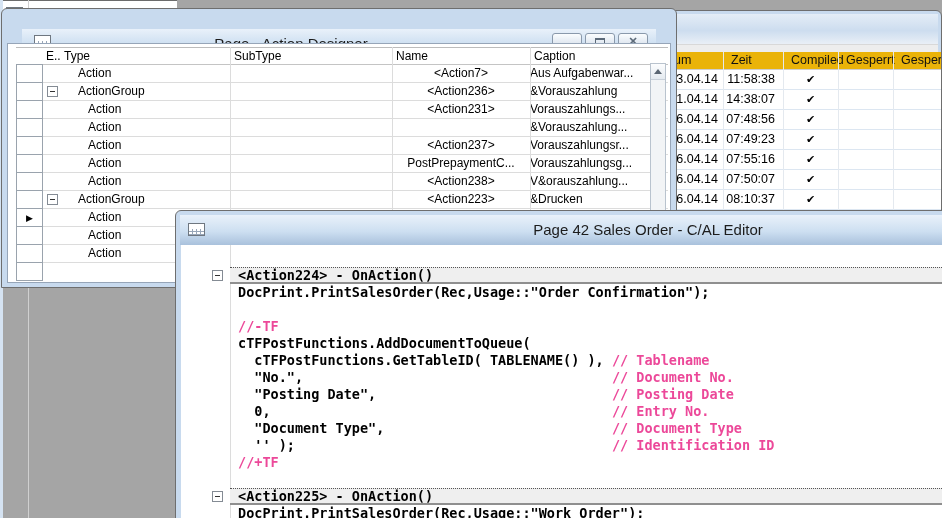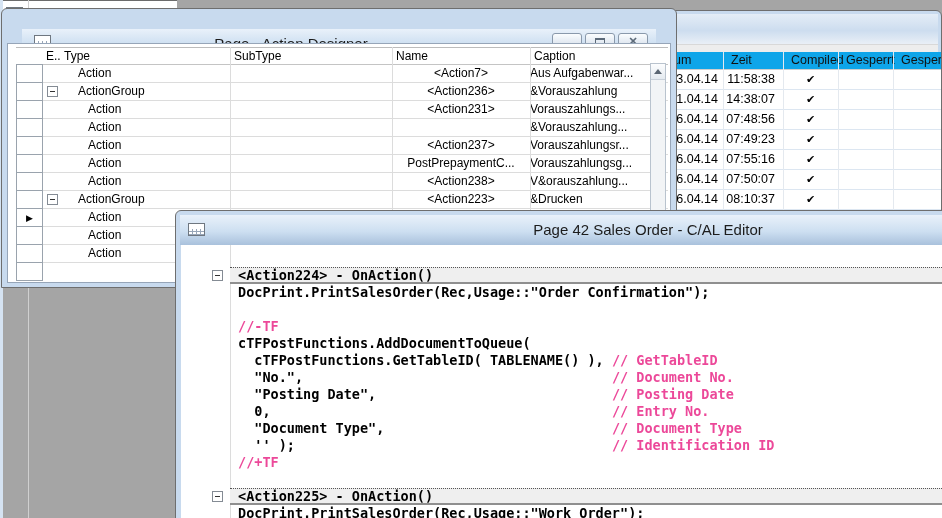--- a/index.html
+++ b/index.html
@@ -69,21 +69,21 @@
   .olrow{position:relative;height:17px;font-size:12.5px;line-height:17px;color:#000}
   .olrow .tbl-icon{left:5px;top:2px}
   .ol-id{position:absolute;left:30px;width:82px;text-align:right}
   .ol-nm{position:absolute;left:120px;right:0;overflow:hidden;white-space:nowrap}
 
   
   #version-window{left:664px;top:10px;width:278px;height:508px;z-index:2;border-radius:6px 6px 0 0;padding:3px}
   #version-window .vtitle{height:30px;background:linear-gradient(#e4edf7,#cdddef 55%,#e9eff6)}
   #version-window .strip{height:8px;background:#ededed;border-top:1px solid #d8d8d8}
   #vtable{position:absolute;left:4px;right:0;top:41px;bottom:0;background:#fff;border-left:1px solid #aeb6bf;overflow:hidden}
-  .vhead{position:relative;height:17px;border-bottom:1px solid #cfcfcf;background:#0ea5e9;font-size:12.5px;line-height:17px;color:#111}
+  .vhead{position:relative;height:17px;border-bottom:1px solid #cfcfcf;background:#eab308;font-size:12.5px;line-height:17px;color:#111}
   .vhead span{position:absolute;top:0;white-space:nowrap}
   .vrow{position:relative;height:19px;border-bottom:1px solid #dce6f1;font-size:12.5px;line-height:19px;color:#000}
   .v-date{position:absolute;left:-12px;width:60px;text-align:right;overflow:hidden}
   .v-time{position:absolute;left:53px;width:52px;text-align:right}
   .v-chk{position:absolute;left:113px;width:55px;text-align:center;font-size:11px}
   .vcol{position:absolute;top:0;bottom:0;width:1px;background:#e4e9ef}
 </style>
 </head>
 <body>
 
@@ -336,21 +336,21 @@
       <div class="fh">
         <div class="exp">
             <i></i>
           </div>
         <div class="bar">&lt;Action224&gt; - OnAction()</div>
       </div>
       <div class="cl"><span>DocPrint.PrintSalesOrder(Rec,Usage::"Order Confirmation");</span><span class="cm"></span></div>
       <div class="cl"><span></span><span class="cm"></span></div>
       <div class="cl"><span></span><span class="cm">//-TF</span></div>
       <div class="cl"><span>cTFPostFunctions.AddDocumentToQueue(</span><span class="cm"></span></div>
-      <div class="cl"><span>  cTFPostFunctions.GetTableID( TABLENAME() ), </span><span class="cm">// GetTableID</span></div>
+      <div class="cl"><span>  cTFPostFunctions.GetTableID( TABLENAME() ), </span><span class="cm">// Tablename</span></div>
       <div class="cl"><span>  "No.",                                      </span><span class="cm">// Document No.</span></div>
       <div class="cl"><span>  "Posting Date",                             </span><span class="cm">// Posting Date</span></div>
       <div class="cl"><span>  0,                                          </span><span class="cm">// Entry No.</span></div>
       <div class="cl"><span>  "Document Type",                            </span><span class="cm">// Document Type</span></div>
       <div class="cl"><span>  '' );                                       </span><span class="cm">// Identification ID</span></div>
       <div class="cl"><span></span><span class="cm">//+TF</span></div>
       <div class="cl"><span></span><span class="cm"></span></div>
       <div class="fh">
         <div class="exp">
             <i></i>

